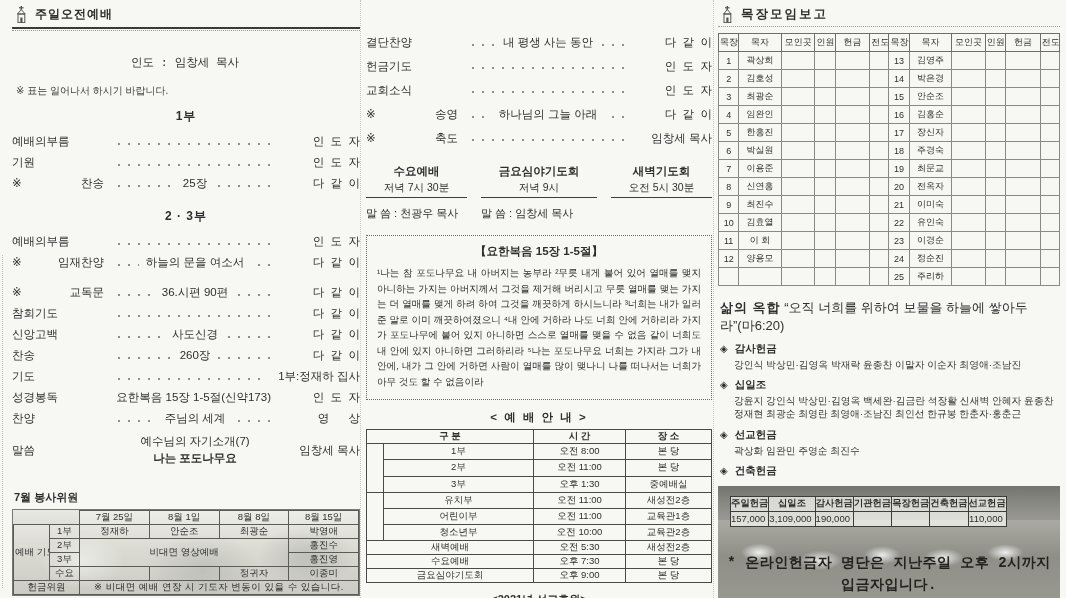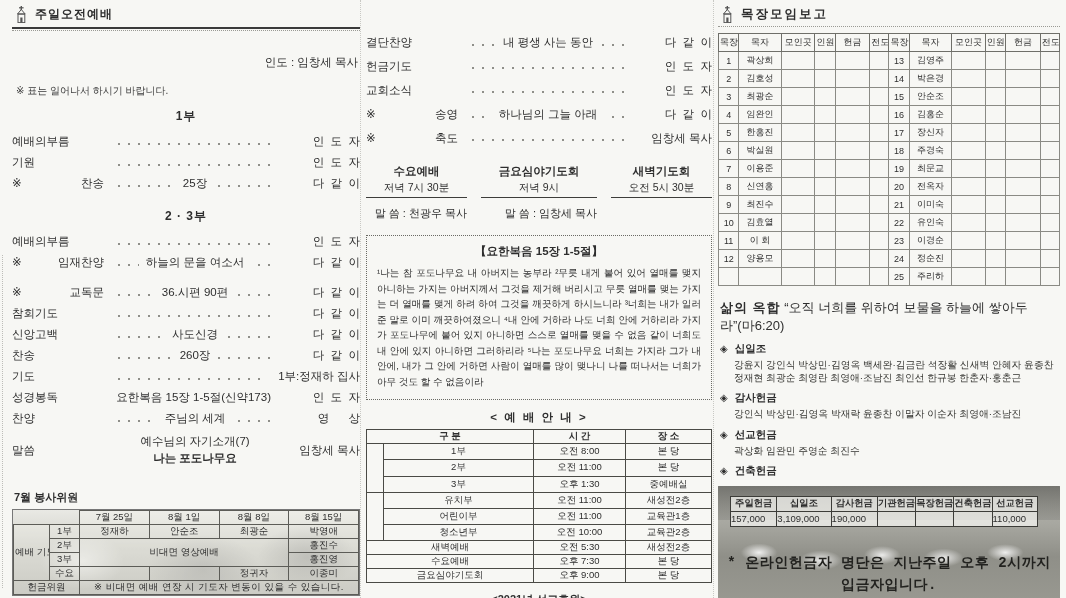--- a/index.html
+++ b/index.html
@@ -42,21 +42,21 @@
   .orow .rgt { min-width:74px; text-align:right; white-space:pre; }
   .sec-title { text-align:center; font-weight:bold; font-size:12px; margin:10px 0 6px; letter-spacing:1px; }
   .spacer8 { height:9px; }
 
   .sermon { display:flex; align-items:center; margin-top:4px; font-size:11.5px; }
   .sermon .lbl { width:92px; text-align:justify; text-align-last:justify; }
   .sermon .mid2 { flex:1; text-align:center; line-height:1.5; }
   .sermon .mid2 .l2 { font-weight:bold; }
   .sermon .rgt { min-width:74px; text-align:right; white-space:pre; }
 
-  .leader-line { text-align:right; font-size:11.5px; margin:26px 2px 14px 0; }
+  .leader-line { text-align:center; font-size:11.5px; margin:26px 2px 14px 0;font-family:Liberation Mono, monospace; }
   .notice { font-size:10px; margin:0 0 8px 4px; color:#3a3a3a; }
 
   
   .vol-title { font-size:11px; font-weight:bold; margin:22px 0 4px 2px; }
   .vol-wrap { position:relative; border:1px solid #777;
      background:
        radial-gradient(60px 40px at 20% 60%, rgba(255,255,255,.5), transparent 70%),
        radial-gradient(80px 50px at 55% 70%, rgba(120,120,120,.35), transparent 70%),
        radial-gradient(70px 45px at 85% 55%, rgba(90,90,90,.3), transparent 70%),
        linear-gradient(180deg,#e9e9e4 0%,#cfcfc8 45%,#b9b9b2 100%);
@@ -67,21 +67,21 @@
   table.vol td.grp { width:36px; line-height:1.2; }
   table.vol td.sub { width:30px; }
   table.vol td.note { font-size:9.5px; letter-spacing:.5px; }
 
   
   .services { display:grid; grid-template-columns:1fr 1.15fr 1fr; column-gap:14px; margin-top:14px; }
   .svc { text-align:center; border-bottom:1.5px solid #3d3d3a; padding-bottom:2px; }
   .svc .n { font-size:11.5px; font-weight:bold; }
   .svc .t { font-size:10.5px; margin-top:2px; }
   .speakers { display:grid; grid-template-columns:1fr 1.15fr 1fr; column-gap:14px; margin-top:8px; }
-  .speakers div { text-align:right; font-size:11px; white-space:pre; }
+  .speakers div { text-align:left; font-size:11px; white-space:pre; }
 
   
   .scripture { border:1.5px dotted #6a6a64; margin-top:14px; padding:8px 10px 10px; background:#f7f7f4; }
   .scripture .st { text-align:center; font-weight:bold; font-size:11.5px; margin-bottom:6px; }
   .scripture .sb { font-size:9.6px; line-height:1.62; text-align:justify; }
 
   
   .sched-title { text-align:center; font-weight:bold; font-size:11.5px; margin:10px 0 4px; letter-spacing:2px; }
   table.sched { width:100%; border-collapse:collapse; table-layout:fixed; font-size:9.5px; border:1.5px solid #4a4a45; }
   table.sched th, table.sched td { border:1px solid #4a4a45; height:13.5px; text-align:center; padding:0 18px; white-space:nowrap; overflow:hidden; }
@@ -116,21 +116,21 @@
        radial-gradient(30px 14px at 30% 58%, rgba(255,255,255,.8), transparent 70%),
        radial-gradient(26px 13px at 48% 54%, rgba(255,255,255,.82), transparent 70%),
        radial-gradient(28px 13px at 66% 56%, rgba(255,255,255,.8), transparent 70%),
        radial-gradient(26px 12px at 84% 52%, rgba(255,255,255,.85), transparent 70%),
        linear-gradient(180deg,#b9b9b3 0%,#a7a7a0 30%,#8f8f88 55%,#9b9b93 100%);
   }
   .sheep::before { content:""; position:absolute; left:0; right:0; top:0; height:34px;
      background:linear-gradient(180deg, rgba(60,60,56,.55), rgba(60,60,56,.15)); }
   table.money { position:absolute; left:12px; right:12px; top:10px; border-collapse:collapse; table-layout:fixed; font-size:9.3px; }
   table.money th, table.money td { border:1px solid #3c3c38; height:15px; text-align:center; background:rgba(248,248,244,.72); white-space:nowrap; overflow:hidden; }
-  table.money td { text-align:right; padding-right:11px; font-size:9.5px; }
+  table.money td { text-align:right; padding-right:3px; font-size:9.5px; }
   .sheep .note { position:absolute; left:0; right:0; top:66px; text-align:center; }
   .sheep .note div { font-size:14px; font-weight:bold; color:#22221f; line-height:1.6; letter-spacing:.5px;font-family:Liberation Mono, monospace; }
 </style>
 </head>
 <body>
 
 <div class="fold fold1"></div>
 <div class="fold fold2"></div>
 <div class="edge-dots"></div>
 
@@ -681,31 +681,31 @@
   <div class="motto">
     <b>삶의 옥합</b>
     <span>“오직 너희를 위하여 보물을 하늘에 쌓아두라”(마6:20)</span>
   </div>
 
   <div>
 
       <div class="off-sec">
         <div class="h">
           <span class="dm">◈</span>
+          <span>감사헌금</span>
+        </div>
+        <div class="names">강인식 박상민·김영옥 박재락 윤종찬 이말자 이순자 최영애·조남진</div>
+      </div>
+
+      <div class="off-sec">
+        <div class="h">
+          <span class="dm">◈</span>
           <span>십일조</span>
         </div>
         <div class="names">강윤지 강인식 박상민·김영옥 백세완·김금란 석장활 신새벽 안혜자 윤종찬 정재현 최광순 최영란 최영애·조남진 최인선 한규봉 한춘자·홍춘근</div>
-      </div>
-
-      <div class="off-sec">
-        <div class="h">
-          <span class="dm">◈</span>
-          <span>감사헌금</span>
-        </div>
-        <div class="names">강인식 박상민·김영옥 박재락 윤종찬 이말자 이순자 최영애·조남진</div>
       </div>
 
       <div class="off-sec">
         <div class="h">
           <span class="dm">◈</span>
           <span>선교헌금</span>
         </div>
         <div class="names">곽상화 임완민 주영순 최진수</div>
       </div>
 

